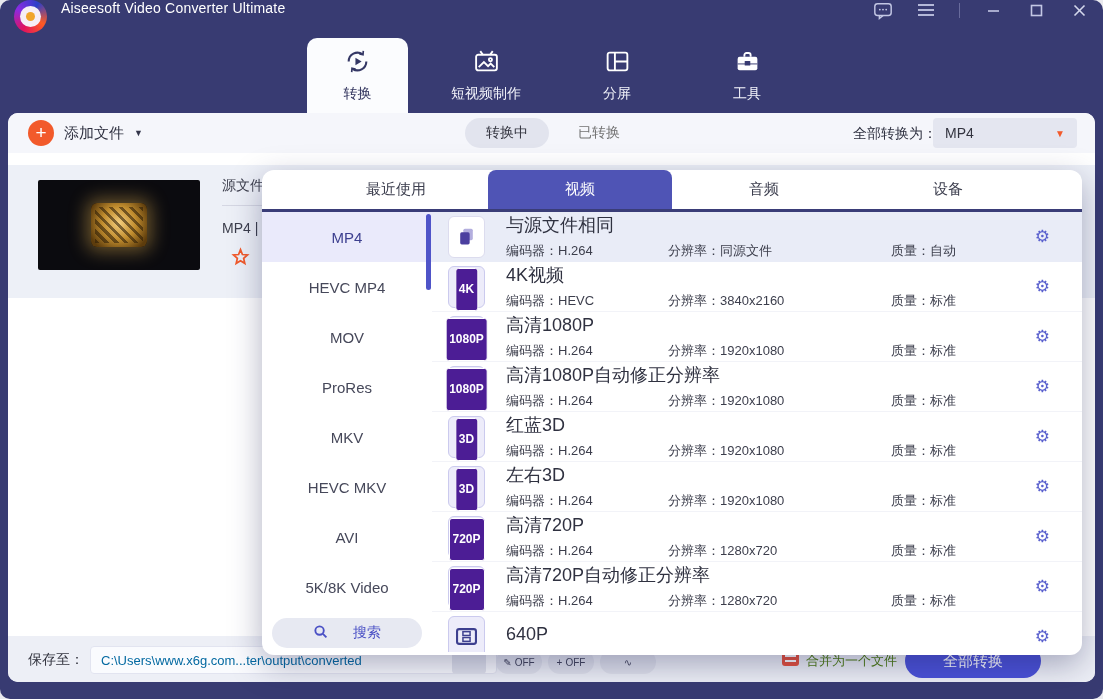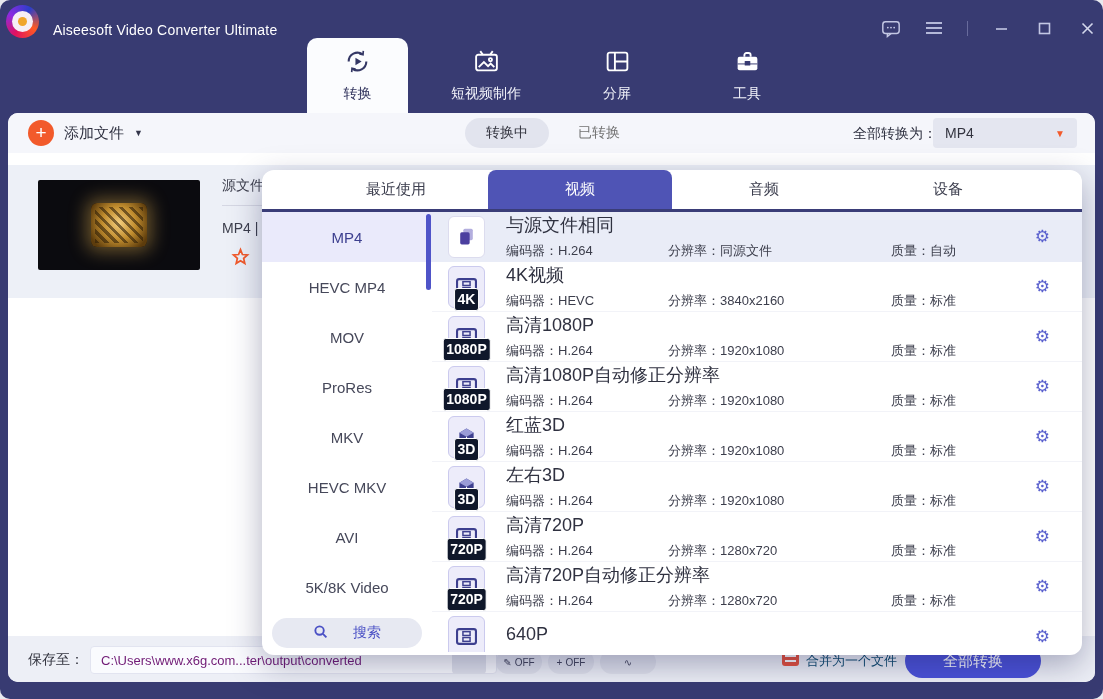--- a/index.html
+++ b/index.html
@@ -1,20 +1,20 @@
 <!DOCTYPE html>
 <html><head>
 <meta charset="utf-8">
 <style>
   html,body{margin:0;padding:0;background:#e9e9ee;}
   *{box-sizing:border-box;}
   .window{position:relative;width:1103px;height:699px;background:#383b72;border-radius:10px;
     overflow:hidden;font-family:"Liberation Sans",sans-serif;}
   
-  .titlebar{position:absolute;left:0;top:0;right:0;height:38px;display:flex;align-items:flex-end;padding:0 6px;}
+  .titlebar{position:absolute;left:0;top:0;right:0;height:38px;display:flex;align-items:flex-start;padding:0 14px;}
   .logo{position:relative;width:33px;height:33px;border-radius:50%;
     background:conic-gradient(from 210deg,#e01160,#8a2be2,#2c3ec9,#ff5a22,#e01160);}
   .logo .in{position:absolute;left:6px;top:6px;width:21px;height:21px;border-radius:50%;background:#f6eef6;}
   .logo .dot{position:absolute;left:12px;top:12px;width:9px;height:9px;border-radius:50%;background:#f0a52c;}
   .app-title{color:#fff;font-size:14px;margin-left:14px;letter-spacing:.2px;}
   .tb-right{margin-left:auto;display:flex;align-items:center;gap:23px;}
   .tb-btn{display:flex;align-items:center;justify-content:center;width:20px;height:20px;cursor:pointer;}
   .tb-sep{width:1px;height:15px;background:#8f94bf;opacity:.55;}
   
   .navbar{position:absolute;left:0;top:38px;right:0;height:75px;}
@@ -47,28 +47,28 @@
     background:repeating-linear-gradient(45deg,rgba(40,25,5,.55) 0 3px,transparent 3px 7px);}
   .src-label{position:absolute;left:214px;top:12px;font-size:14px;color:#3c3e4c;}
   .src-divider{position:absolute;left:214px;top:40px;width:46px;height:1px;background:#d5d7e3;}
   .src-format{position:absolute;left:214px;top:55px;font-size:14px;color:#3c3e4c;}
   .magic-icon{position:absolute;left:222px;top:82px;}
   .scissors-icon{position:absolute;left:256px;top:82px;color:#f25a2b;font-size:17px;transform:rotate(-90deg);}
   
   .bottombar{position:absolute;left:0;right:0;bottom:0;height:46px;background:#edeff6;border-radius:0 0 10px 10px;}
   .save-label{position:absolute;left:20px;top:15px;font-size:14px;color:#33343f;}
   .path-field{position:absolute;left:82px;top:10px;width:407px;height:28px;background:#fafbfe;border:1px solid #e2e4f0;
-    border-radius:4px;font-size:13px;color:#701a75;padding:6px 10px;white-space:nowrap;overflow:hidden;cursor:text;}
+    border-radius:4px;font-size:13px;color:#0369a1;padding:6px 10px;white-space:nowrap;overflow:hidden;cursor:text;}
   .mini-btn{position:absolute;top:14px;height:24px;background:#e0e2ec;border-radius:12px;display:flex;align-items:center;
     justify-content:center;gap:3px;font-size:10px;color:#41435a;cursor:pointer;}
   .mini-sq{border-radius:4px;}
   .merge-box{position:absolute;left:774px;top:15px;width:17px;height:15px;background:#e8503a;border-radius:3px;cursor:pointer;}
   .merge-box:after{content:"";position:absolute;left:3px;top:4px;width:11px;height:7px;
     background:linear-gradient(#fff 0 2px,transparent 2px 5px,#fff 5px 7px);}
-  .merge-label{position:absolute;left:798px;top:16px;font-size:13px;color:#0c4a6e;}
+  .merge-label{position:absolute;left:798px;top:16px;font-size:13px;color:#4d7c0f;}
   .convert-btn{position:absolute;left:897px;top:8px;width:136px;height:34px;background:#4a51d8;border-radius:17px;
     color:#fff;font-size:15px;display:flex;align-items:center;justify-content:center;cursor:pointer;}
   
   .panel{position:absolute;left:262px;top:170px;width:820px;height:485px;background:#fff;border-radius:12px;
     box-shadow:0 10px 32px rgba(30,32,80,.35);z-index:30;overflow:hidden;}
   .panel-header{display:flex;height:42px;padding:0 42px;border-bottom:3px solid #3a3d78;}
   .panel-tab{flex:1;display:flex;align-items:center;justify-content:center;font-size:15px;color:#3c3e4e;cursor:pointer;}
   .panel-tab.active{background:#4f54b5;color:#fff;border-radius:8px 8px 0 0;}
   .panel-body{display:flex;height:440px;position:relative;}
   .sidebar{width:170px;position:relative;}
@@ -76,22 +76,22 @@
   .sb-item.sel{background:#eaeafb;color:#3c3f8f;}
   .sb-scroll{position:absolute;right:1px;top:2px;width:5px;height:76px;background:#4f54c8;border-radius:3px;cursor:pointer;}
   .sb-search{margin:6px 10px;height:30px;background:#e7e9f2;border-radius:15px;display:flex;align-items:center;
     justify-content:center;gap:25px;font-size:14px;color:#4a50c5;cursor:pointer;}
   .fmt-list{flex:1;overflow:hidden;}
   .fmt-row{display:flex;align-items:center;height:50px;padding-left:16px;border-bottom:1px solid #f2f3f8;cursor:pointer;}
   .fmt-row.selected{background:#e9ecf7;border-bottom-color:#e9ecf7;}
   .fmt-ic{position:relative;width:37px;height:42px;border:1px solid #cbcaee;background:#edecfa;border-radius:6px;
     display:flex;align-items:center;justify-content:center;flex:none;}
   .fmt-ic.copy{background:#fff;border-color:#dcdcee;}
-  .fmt-ic .badge{position:absolute;left:50%;bottom:-4px;transform:translateX(-50%);background:#0f172a;color:#fff;
-    font-size:14px;font-weight:bold;padding:2px 3px;border-radius:3px;border:1px solid #fff;line-height:1.2;white-space:nowrap;}
+  .fmt-ic .badge{position:absolute;left:50%;bottom:-4px;transform:translateX(-50%);background:#4c1d95;color:#fff;
+    font-size:12px;font-weight:bold;padding:13px 3px;border-radius:3px;border:1px solid #fff;line-height:1.2;white-space:nowrap;}
   .fmt-main{margin-left:21px;flex:1;min-width:0;}
   .fmt-name{font-size:18px;color:#2f3140;margin-bottom:5px;}
   .fmt-attrs{display:flex;font-size:13px;color:#3c3e4c;}
   .fmt-attrs .a1{width:162px;}
   .fmt-attrs .a2{width:223px;}
   .gear{color:#5a60ce;font-size:17px;margin-right:32px;cursor:pointer;line-height:1;}
 </style>
 </head>
 <body>
 

